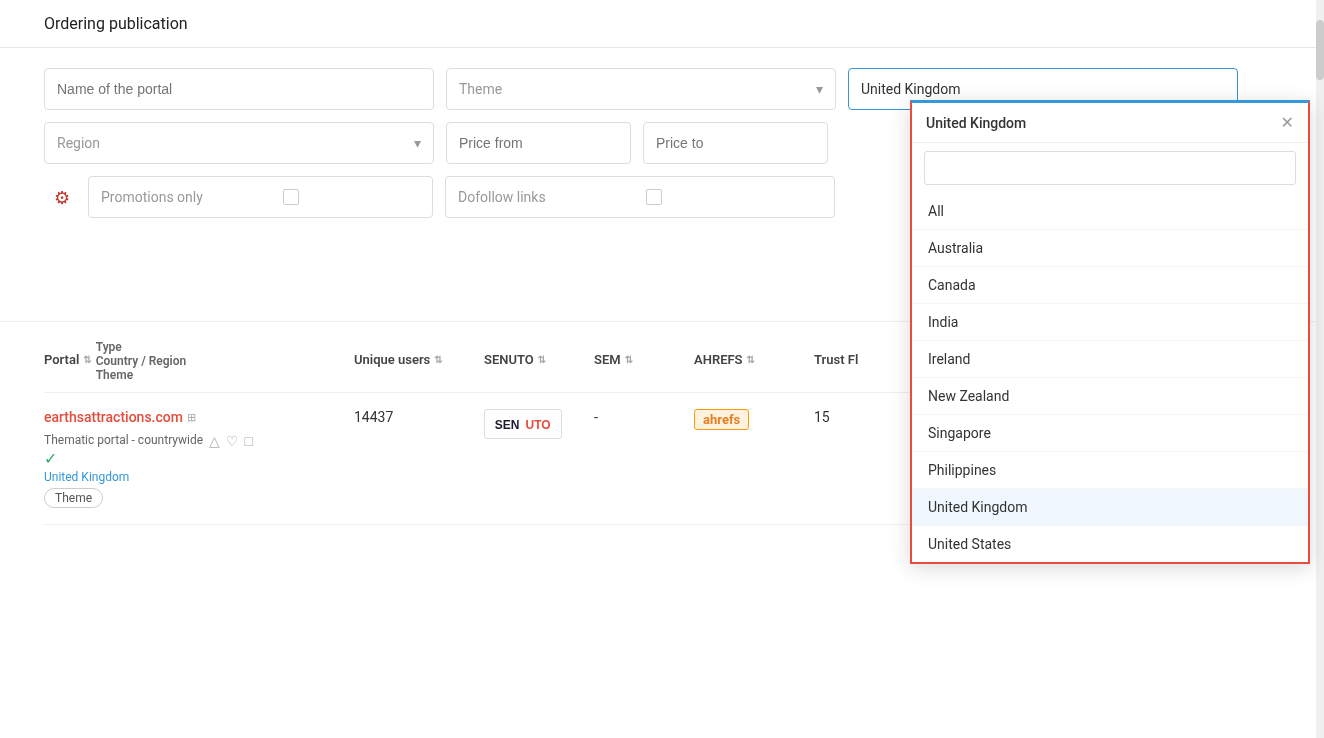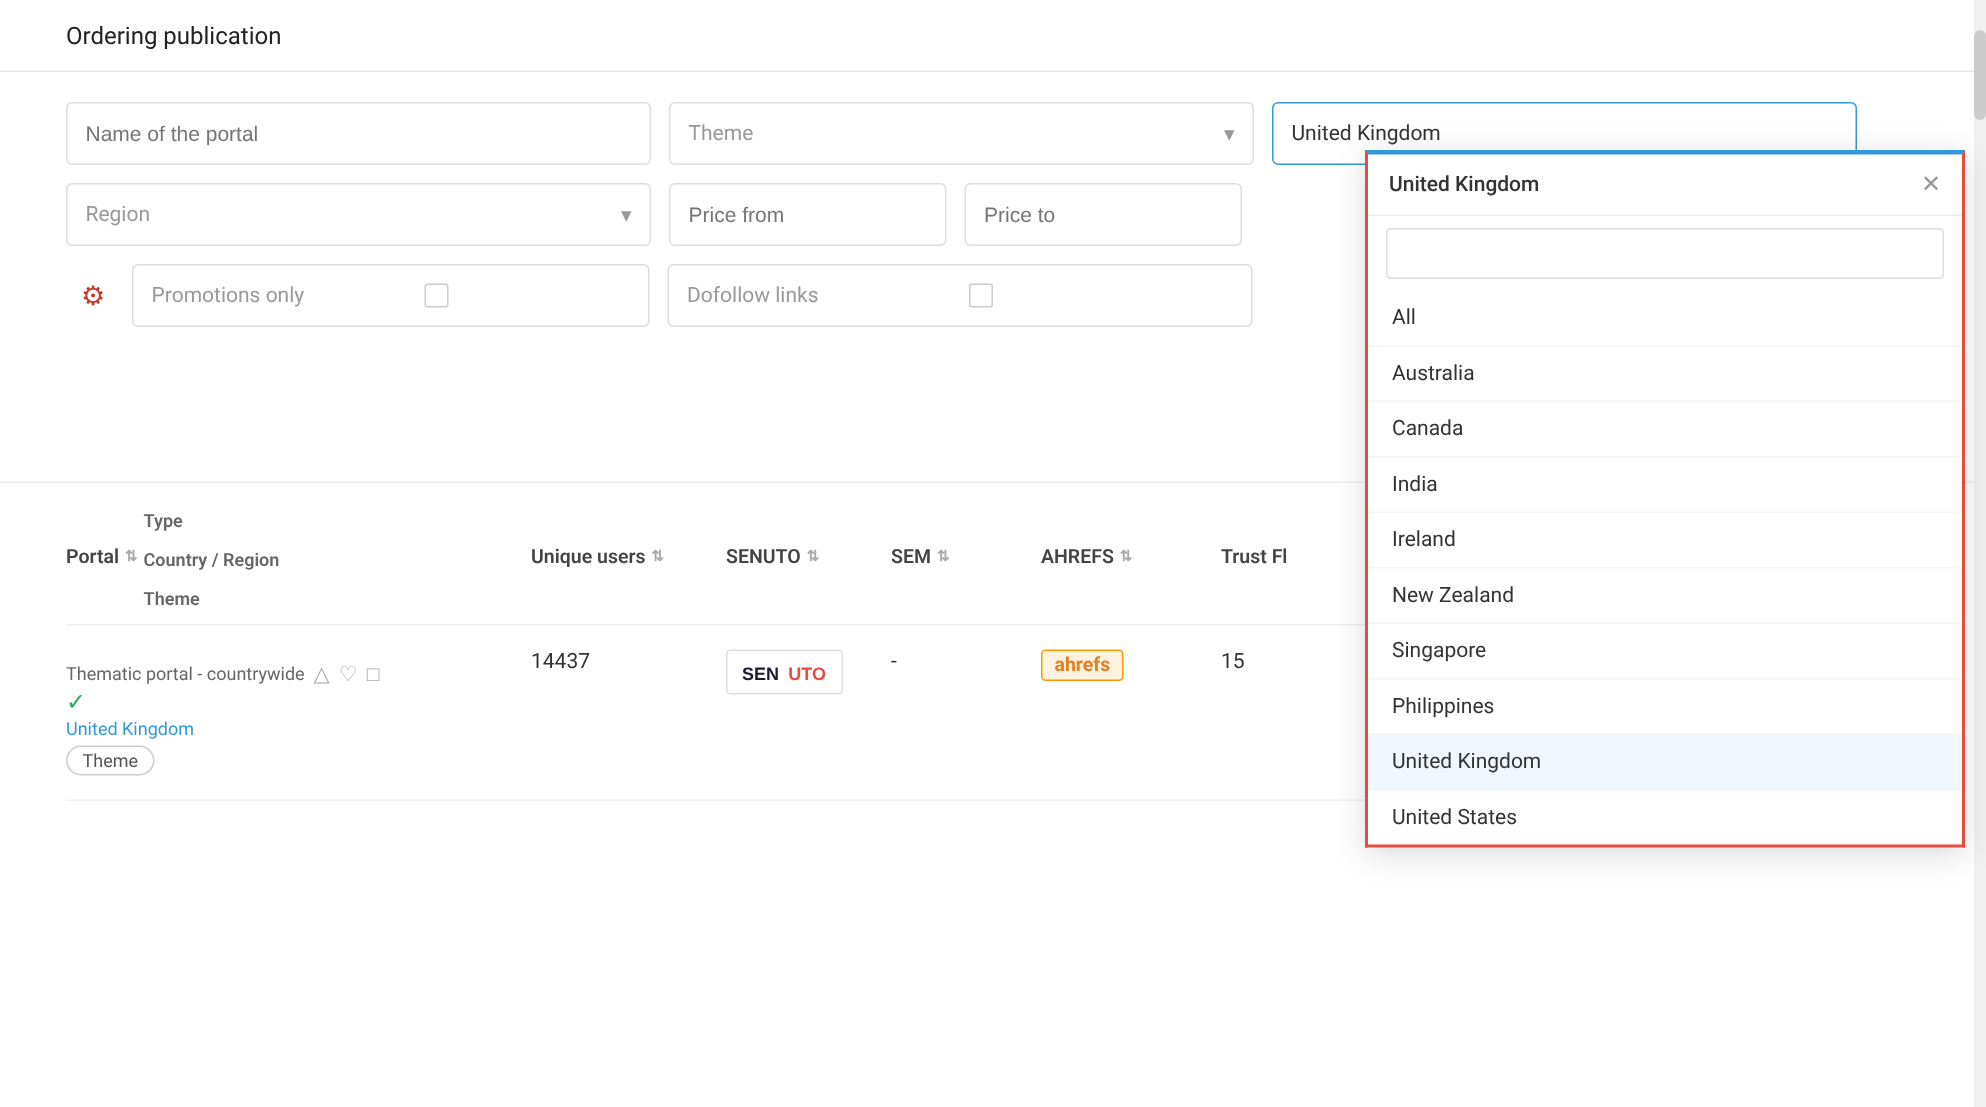--- a/index.html
+++ b/index.html
@@ -92,21 +92,21 @@
     .table-container { padding: 0 44px; border-top: 1px solid #eee; }
     .table-header { display: flex; align-items: center; padding: 12px 0 8px 0; border-bottom: 1px solid #eee; gap: 0; }
     .th { font-weight: 600; font-size: 13px; color: #444; display: flex; align-items: center; gap: 4px; }
     .th.portal-col { flex: 0 0 310px; }
     .th.unique-col { flex: 0 0 130px; }
     .th.senuto-col { flex: 0 0 110px; }
     .th.sem-col { flex: 0 0 100px; }
     .th.ahrefs-col { flex: 0 0 120px; }
     .th.trust-col { flex: 0 0 100px; }
 
-    .table-sub-row { display: flex; flex-direction: column; padding: 6px 0 2px 0; gap: 12px; }
+    .table-sub-row { display: flex; flex-direction: column; padding: 6px 0 2px 0; }
     .table-sub-item { font-size: 12px; color: #666; }
     .table-sub-item.type { color: #666; }
     .table-sub-item.country { color: #666; }
     .table-sub-item.theme-label { color: #666; }
 
     
     .data-row { display: flex; align-items: flex-start; padding: 16px 0; border-bottom: 1px solid #f0f0f0; }
     .col-portal { flex: 0 0 310px; }
     .col-unique { flex: 0 0 130px; display: flex; align-items: center; font-size: 14px; color: #333; }
     .col-senuto { flex: 0 0 110px; display: flex; align-items: center; }
@@ -294,20 +294,26 @@
         <span>AHREFS</span>
         <span style="color:#aaa;font-size:10px;">⇅</span>
       </div>
       <div class="th trust-col">
         <span>Trust Fl</span>
       </div>
     </div>
 
     <div class="data-row">
       <div class="col-portal">
+        <div>
+          <a class="portal-link">
+            <span>earthsattractions.com</span>
+            <span style="font-size:11px;color:#aaa;">⊞</span>
+          </a>
+        </div>
         <div class="portal-desc">
           <span>Thematic portal - countrywide</span>
           <div class="action-icons">
             <span style="color:#aaa;">△</span>
             <span style="color:#aaa;">♡</span>
             <span style="color:#aaa;">□</span>
           </div>
         </div>
         <div>
           <span class="check-circle">✓</span>

